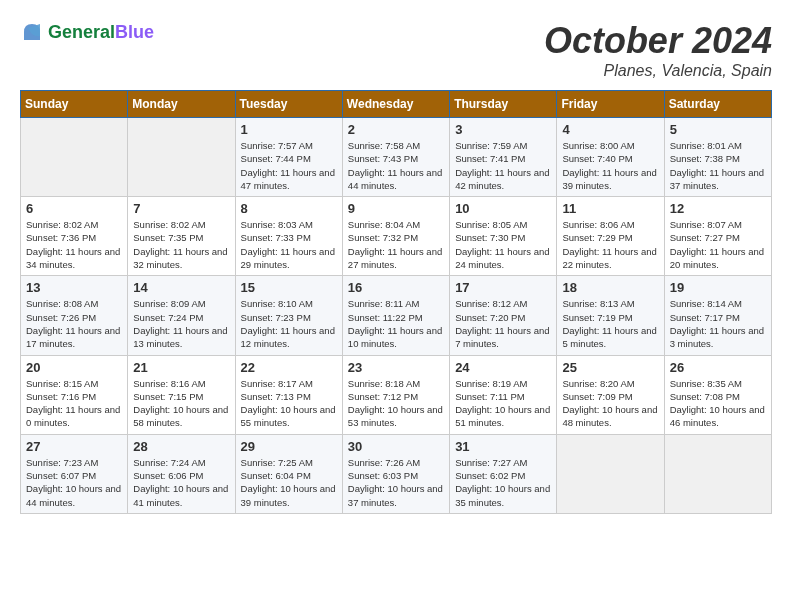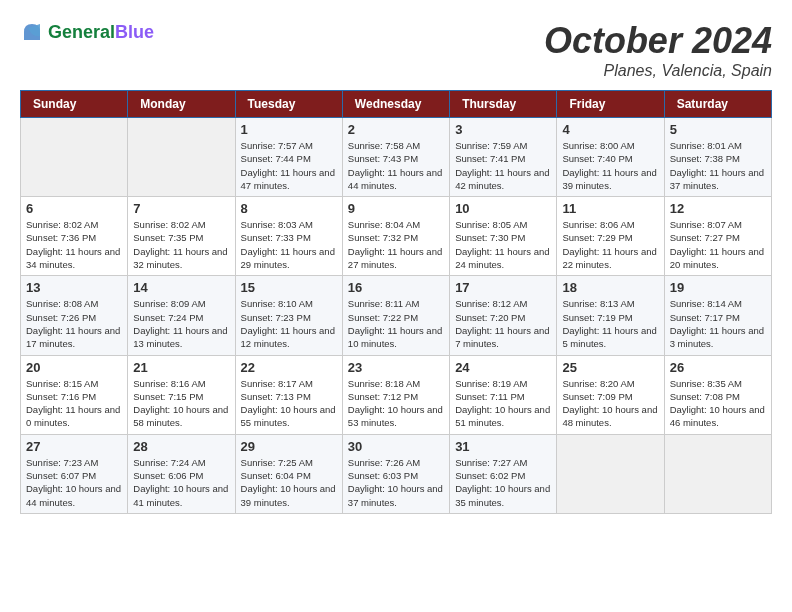--- a/index.html
+++ b/index.html
@@ -47,25 +47,25 @@
     .subtitle {
       font-size: 16px;
       color: #404040;
     }
     table {
       width: 100%;
       border-collapse: collapse;
       border: 1px solid #ccc;
     }
     thead tr th {
-      background-color: #7f1d1d;
+      background-color: #a16207;
       color: #fff;
       font-size: 12px;
       font-weight: bold;
-      padding: 6px 12px;
+      padding: 6px 4px;
       text-align: left;
       border: 1px solid #2a6aaa;
     }
     tbody tr td {
       width: 107px;
       vertical-align: top;
       padding: 4px 5px;
       border: 1px solid #ccc;
       font-size: 10px;
       color: #333;
@@ -188,21 +188,21 @@
         <td>
           <span class="day-number">14</span>
           <div class="cell-info"><span>Sunrise: 8:09 AM</span><br><span>Sunset: 7:24 PM</span><br><span>Daylight: 11 hours and 13 minutes.</span></div>
         </td>
         <td>
           <span class="day-number">15</span>
           <div class="cell-info"><span>Sunrise: 8:10 AM</span><br><span>Sunset: 7:23 PM</span><br><span>Daylight: 11 hours and 12 minutes.</span></div>
         </td>
         <td>
           <span class="day-number">16</span>
-          <div class="cell-info"><span>Sunrise: 8:11 AM</span><br><span>Sunset: 7:22 PM</span><br><span>Daylight: 11 hours and 10 minutes.</span></div>
+          <div class="cell-info"><span>Sunrise: 8:11 AM</span><br><span>Sunset: 11:22 PM</span><br><span>Daylight: 11 hours and 10 minutes.</span></div>
         </td>
         <td>
           <span class="day-number">17</span>
           <div class="cell-info"><span>Sunrise: 8:12 AM</span><br><span>Sunset: 7:20 PM</span><br><span>Daylight: 11 hours and 7 minutes.</span></div>
         </td>
         <td>
           <span class="day-number">18</span>
           <div class="cell-info"><span>Sunrise: 8:13 AM</span><br><span>Sunset: 7:19 PM</span><br><span>Daylight: 11 hours and 5 minutes.</span></div>
         </td>
         <td>

